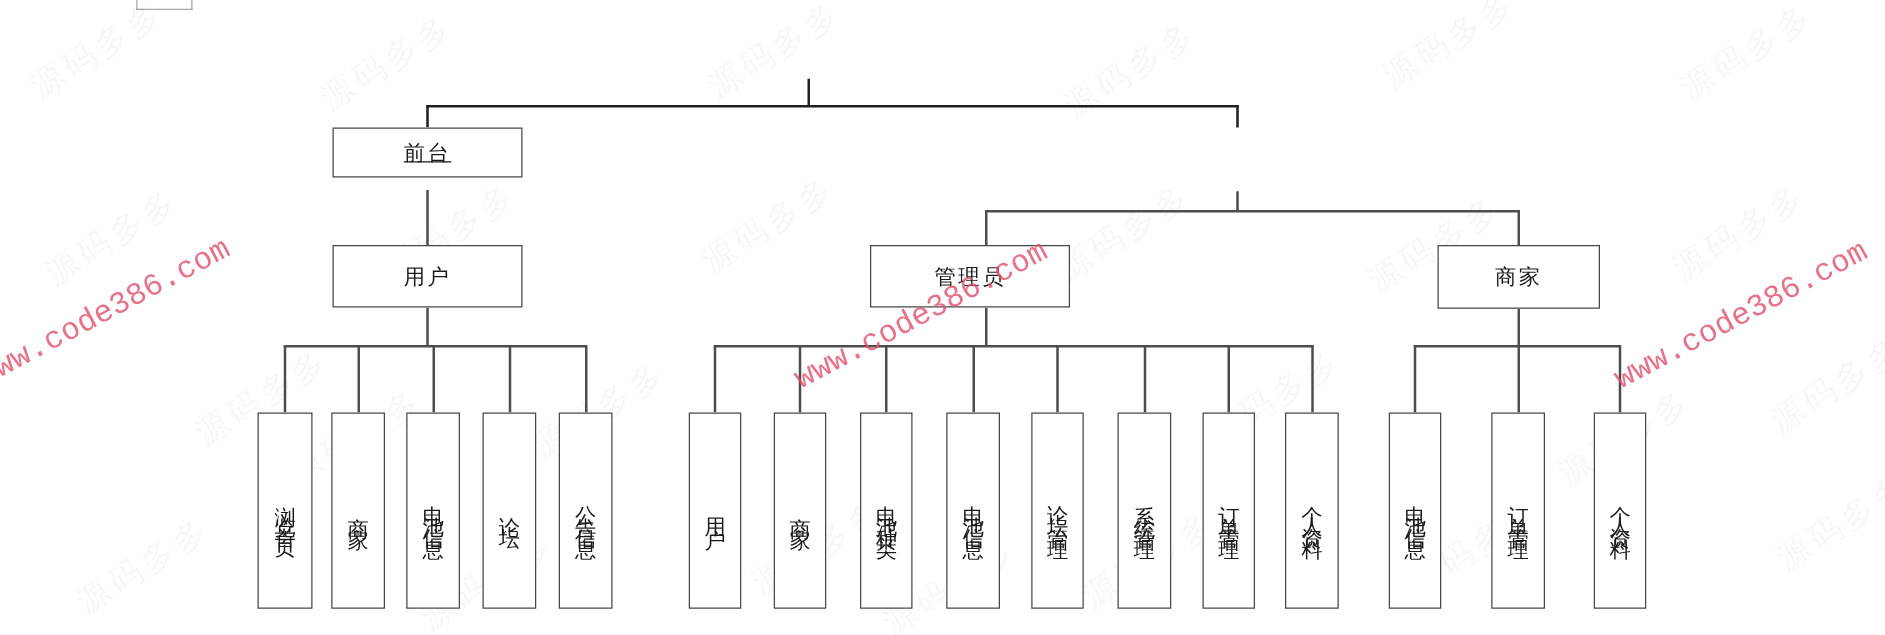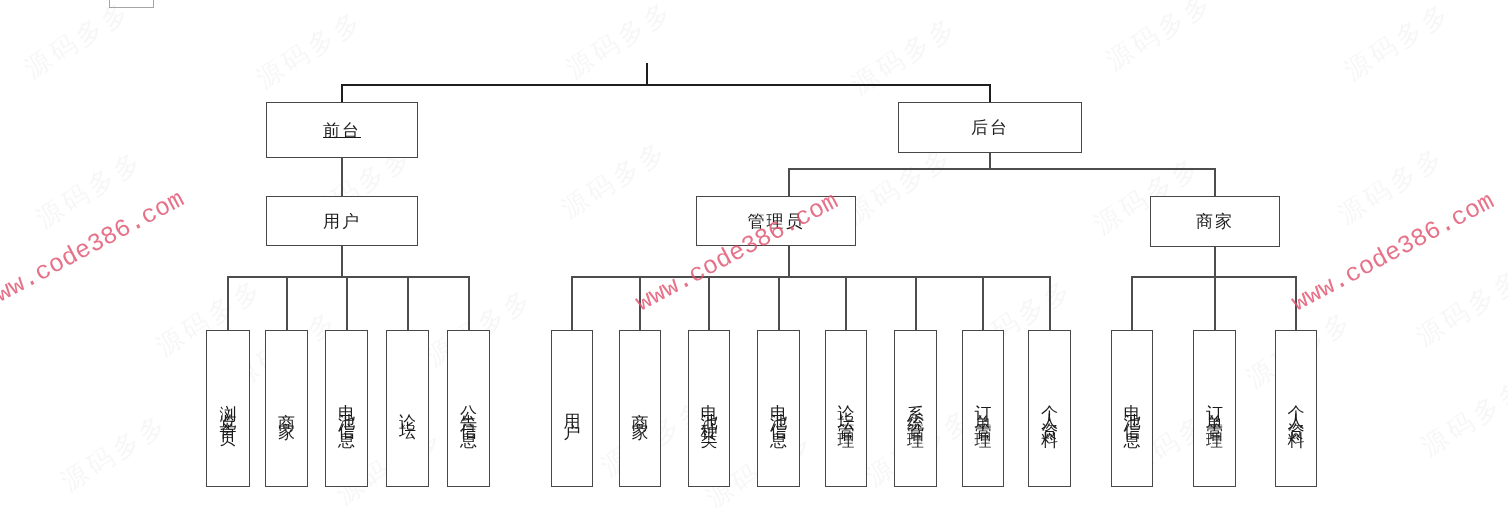--- a/index.html
+++ b/index.html
@@ -48,22 +48,21 @@
   }
 </style>
 </head>
 <body>
 
 <div class="canvas">
 
   <div class="artifact"></div>
 
 
-  <div class="node" style="left:266px;top:102px;width:152px;height:56px;text-decoration:underline;">前台</div>
-  <div class="node" style="left:898px;top:102px;width:184px;height:51px;">后台</div>
+  <div class="node" style="left:266px;top:102px;width:152px;height:40px;text-decoration:underline;">前台</div>
 
   <div class="node" style="left:266px;top:196px;width:152px;height:50px;">用户</div>
   <div class="node" style="left:696px;top:196px;width:160px;height:50px;">管理员</div>
   <div class="node" style="left:1150px;top:196px;width:130px;height:51px;">商家</div>
 
   <div class="leaf" style="left:206px;top:330px;width:44px;height:157px;">
       <span>浏览首页</span>
     </div>
   <div class="leaf" style="left:265px;top:330px;width:43px;height:157px;">
       <span>商家</span>

